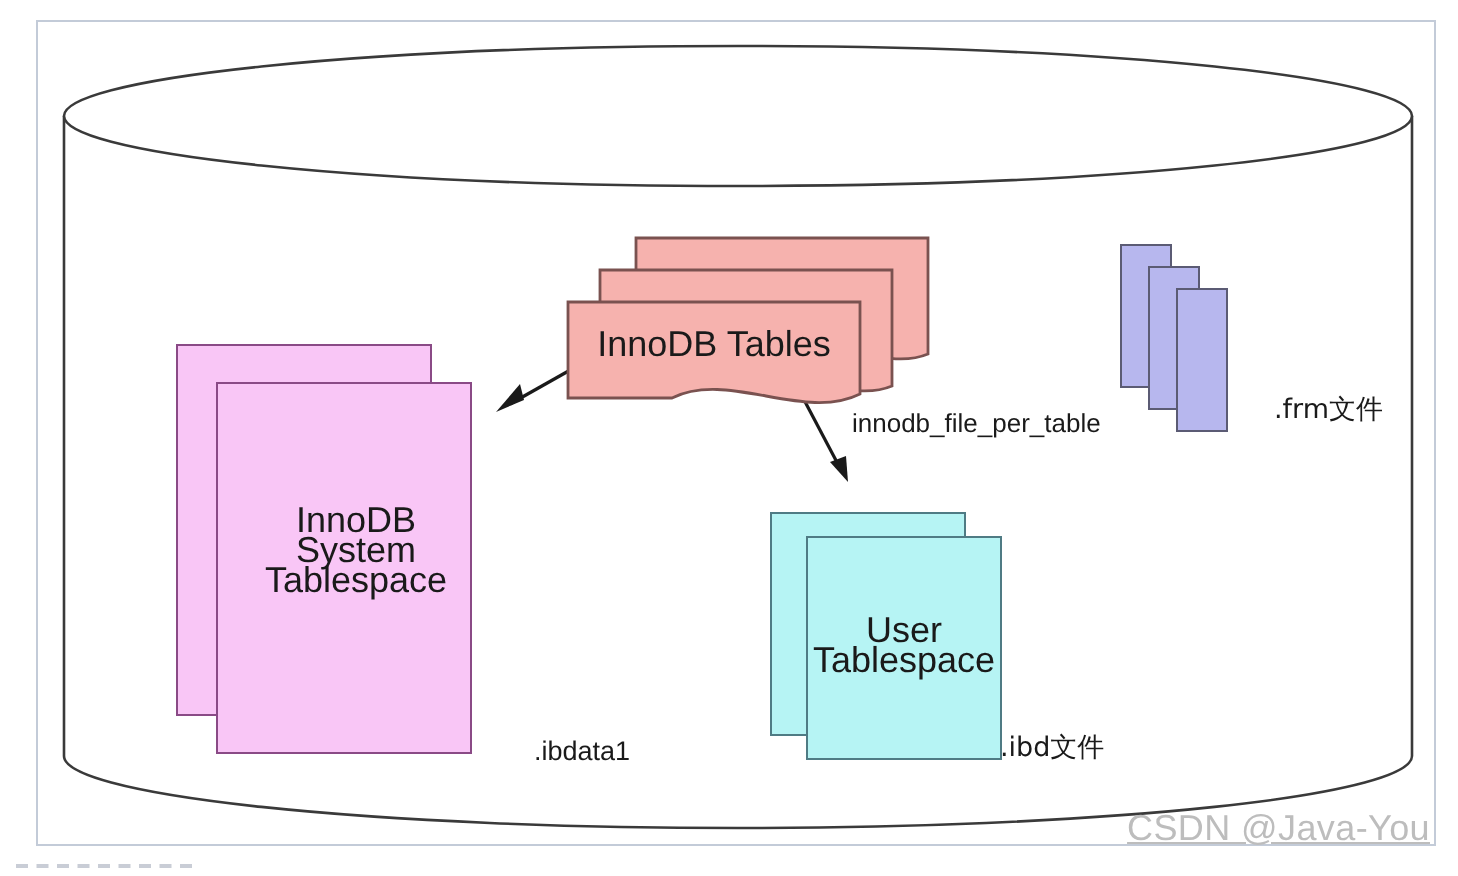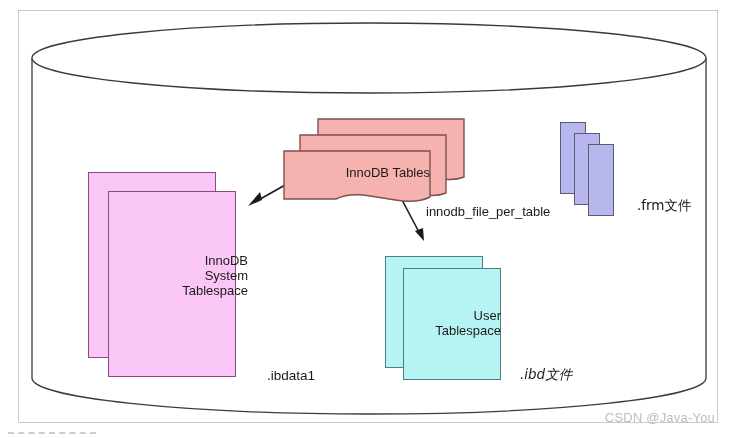--- a/index.html
+++ b/index.html
@@ -32,23 +32,23 @@
   .cylinder-svg {
     position: absolute;
     left: 0;
     top: 0;
     width: 729px;
     height: 438px;
   }
   
   .shape-label {
     position: absolute;
-    text-align: right;
+    text-align: center;
     color: #1a1a1a;
-    font-size: 13px;
+    font-size: 18px;
     line-height: 15px;
     white-space: pre-line;
     pointer-events: none;
   }
   
   .box {
     position: absolute;
     box-sizing: border-box;
     border: 1.4px solid #5f5f6e;
   }
@@ -80,23 +80,24 @@
     font-size: 13px;
     white-space: nowrap;
   }
 
   
   .watermark {
     position: absolute;
     right: 14px;
     bottom: 13px;
     color: #bdbdbd;
-    font-size: 13px;
+    font-size: 18px;
     letter-spacing: 0.2px;
     white-space: nowrap;
+    text-decoration: underline;
   }
   
   .bottom-dash {
     position: absolute;
     left: 8px;
     bottom: 4px;
     width: 88px;
     height: 0;
     border-top: 2px dashed #c9cdd6;
   }
@@ -156,21 +157,21 @@
   </div>
 
   <div class="arrow-label" style="left:416px; top:204px;margin-left:10px;">innodb_file_per_table</div>
 
   <div>
     <div class="box cyan" style="left:385px; top:256px; width:98px; height:112px;"></div>
     <div class="box cyan" style="left:403px; top:268px; width:98px; height:112px;"></div>
     <div class="shape-label" style="left:403px; top:308px; width:98px;">User
 Tablespace</div>
   </div>
-  <div class="caption cjk" style="left:520px; top:366px;font-style:italic;">.ibd文件</div>
+  <div class="caption cjk" style="left:500px; top:366px;">.ibd文件</div>
 
   <div>
     <div class="box purple" style="left:560px; top:122px; width:26px; height:72px;"></div>
     <div class="box purple" style="left:574px; top:133px; width:26px; height:72px;"></div>
     <div class="box purple" style="left:588px; top:144px; width:26px; height:72px;"></div>
   </div>
   <div class="caption cjk" style="left:637px; top:197px;">.frm文件</div>
 
   <div class="watermark">CSDN @Java-You</div>
 

